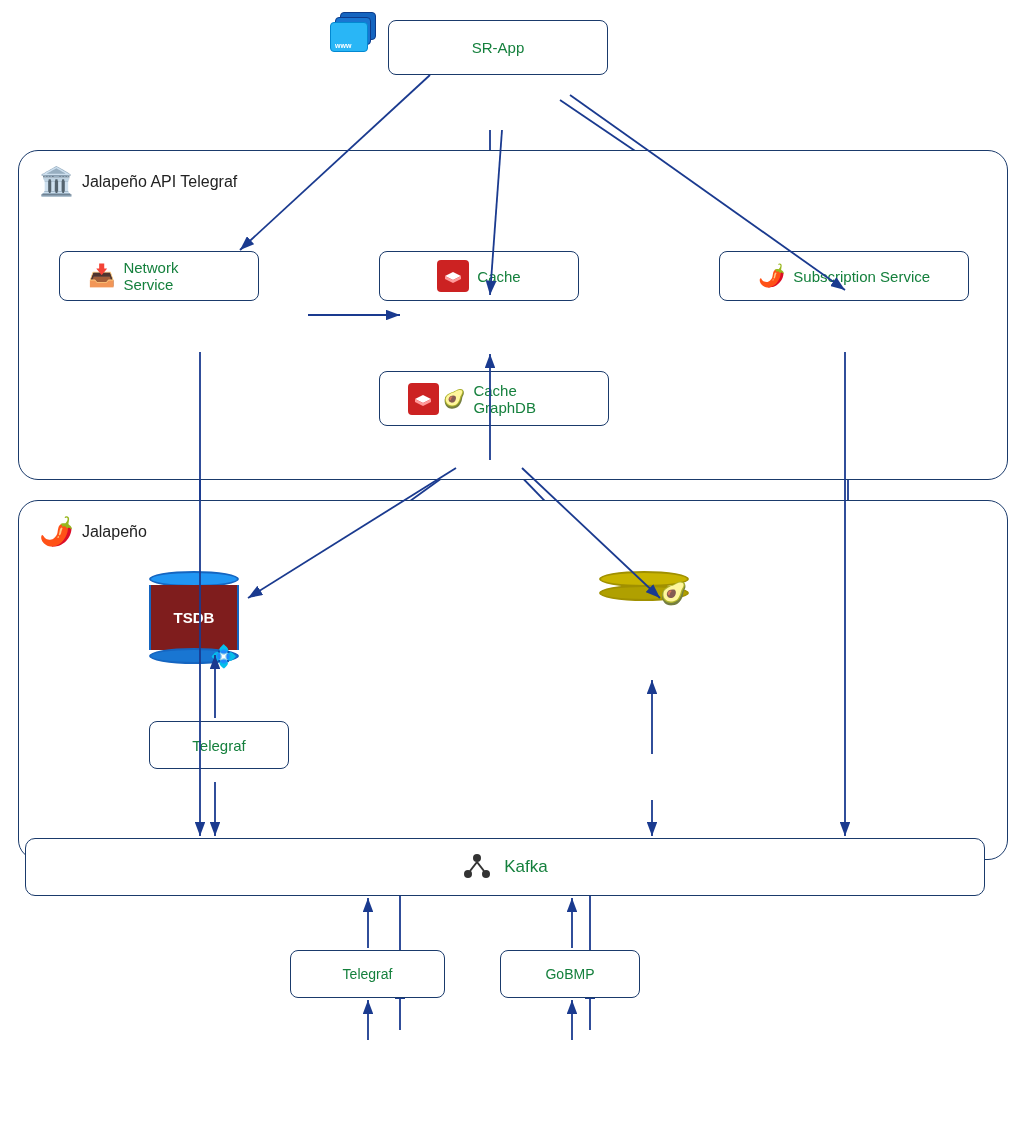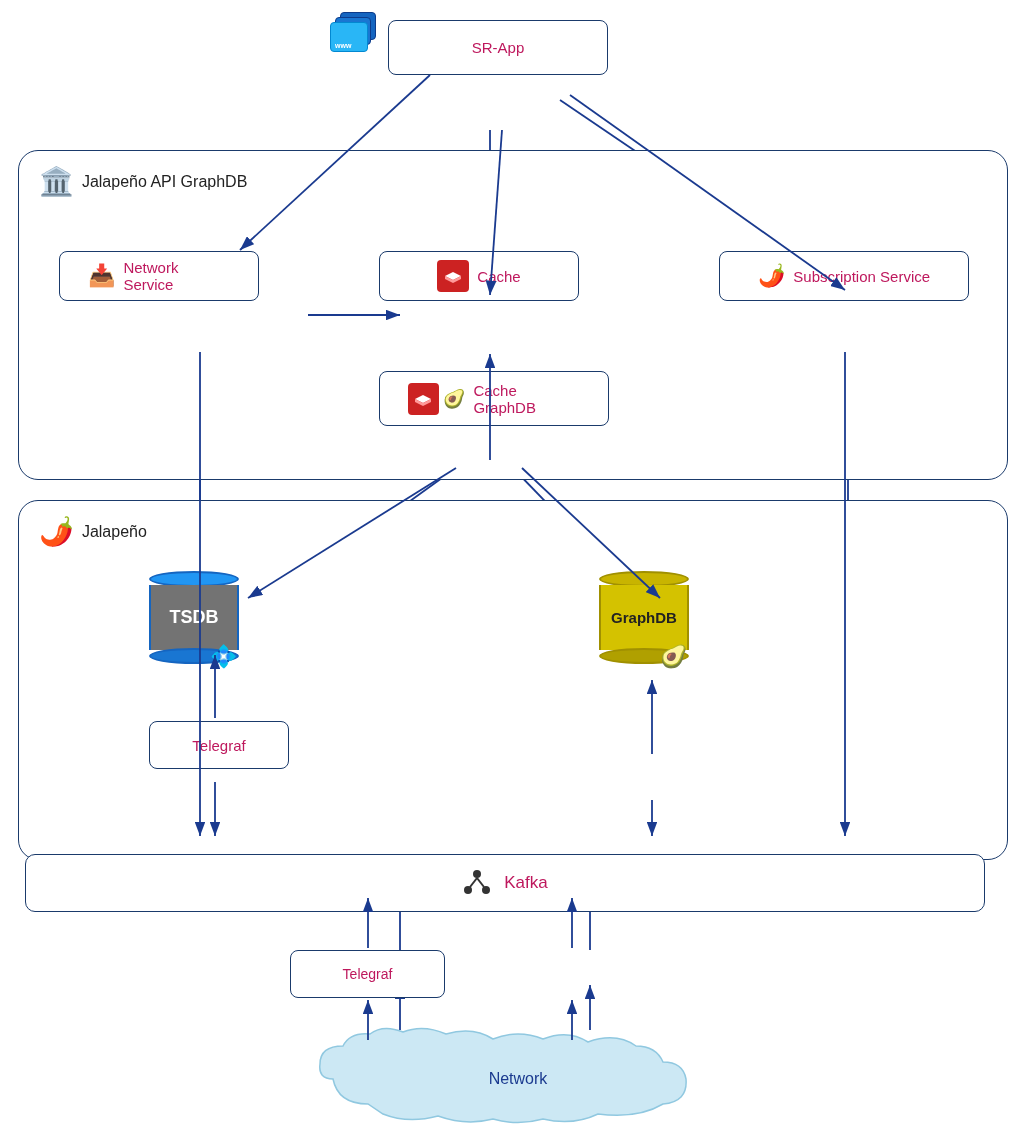--- a/index.html
+++ b/index.html
@@ -18,21 +18,21 @@
     }
     .box {
       position: absolute;
       border: 1.5px solid #1a3a6b;
       border-radius: 8px;
       background: #fff;
       display: flex;
       align-items: center;
       justify-content: center;
       font-size: 15px;
-      color: #be185d;
+      color: #15803d;
       font-weight: 500;
       gap: 8px;
       padding: 6px 28px;
     }
     .container-box {
       position: absolute;
       border: 1.5px solid #1a3a6b;
       border-radius: 20px;
       background: #fff;
     }
@@ -108,21 +108,21 @@
     </div>
   </div>
   <div class="box" style="top:20px; left:388px; width:220px; height:55px;">
     <span>SR-App</span>
   </div>
 
   <div class="container-box" style="top:150px; left:18px; width:990px; height:330px;">
 
     <div class="container-label" style="top:14px; left:20px;">
       <span style="font-size:28px;">🏛️</span>
-      <span>Jalapeño API GraphDB</span>
+      <span>Jalapeño API Telegraf</span>
     </div>
 
     <div class="box" style="position:absolute; top:100px; left:40px; width:200px; height:50px;">
       <span style="font-size:22px;">📥</span>
       <span>Network Service</span>
     </div>
 
     <div class="box" style="position:absolute; top:100px; left:360px; width:200px; height:50px;text-align:center;">
 
       <span style="display:inline-flex; align-items:center; justify-content:center; width:32px; height:32px; background:#cc2222; border-radius:4px; position:relative;">
@@ -153,66 +153,60 @@
 
   <div class="container-box" style="top:500px; left:18px; width:990px; height:360px;">
 
     <div class="container-label" style="top:14px; left:20px;">
       <span style="font-size:28px; color:#4CAF50;">🌶️</span>
       <span>Jalapeño</span>
     </div>
 
     <div style="position:absolute; top:70px; left:130px; display:flex; flex-direction:column; align-items:center;">
       <div style="width:90px; height:16px; background:#2196F3; border-radius:50%; border:2px solid #1565C0;"></div>
-      <div style="width:90px; height:65px; background:#737373; border-left:2px solid #1565C0; border-right:2px solid #1565C0; display:flex; align-items:center; justify-content:center; color:#fff; font-weight:bold; font-size:18px; margin-top:-2px;">
+      <div style="width:90px; height:65px; background:#7f1d1d; border-left:2px solid #1565C0; border-right:2px solid #1565C0; display:flex; align-items:center; justify-content:center; color:#fff; font-weight:bold; font-size:15px; margin-top:-2px;">
         <span>TSDB</span>
       </div>
       <div style="width:90px; height:16px; background:#1976D2; border-radius:50%; border:2px solid #1565C0; margin-top:-2px;"></div>
 
       <div style="margin-top:-20px; margin-left:60px; font-size:22px;">💠</div>
     </div>
 
     <div class="box" style="position:absolute; top:220px; left:130px; width:140px; height:48px;">
       <span>Telegraf</span>
     </div>
 
     <div style="position:absolute; top:70px; left:580px; display:flex; flex-direction:column; align-items:center;">
       <div style="width:90px; height:16px; background:#c8b400; border-radius:50%; border:2px solid #a09000;"></div>
-      <div style="width:90px; height:65px; background:#d4c200; border-left:2px solid #a09000; border-right:2px solid #a09000; display:flex; align-items:center; justify-content:center; color:#222; font-weight:bold; font-size:15px; margin-top:-2px;">
-        <span>GraphDB</span>
-      </div>
       <div style="width:90px; height:16px; background:#b0a000; border-radius:50%; border:2px solid #a09000; margin-top:-2px;"></div>
       <div style="margin-top:-20px; margin-left:60px; font-size:22px;">🥑</div>
     </div>
 
   </div>
 
-  <div class="box" style="top:838px; left:25px; width:960px; height:58px; border-radius:10px; font-size:17px; gap:12px;margin-top:16px;">
+  <div class="box" style="top:838px; left:25px; width:960px; height:58px; border-radius:10px; font-size:17px; gap:12px;">
 
     <svg width="30" height="30" viewBox="0 0 30 30">
       <circle cx="15" cy="6" r="4" fill="#333"></circle>
       <circle cx="6" cy="22" r="4" fill="#333"></circle>
       <circle cx="24" cy="22" r="4" fill="#333"></circle>
       <line x1="15" y1="10" x2="8" y2="19" stroke="#333" stroke-width="2"></line>
       <line x1="15" y1="10" x2="22" y2="19" stroke="#333" stroke-width="2"></line>
     </svg>
     <span>Kafka</span>
   </div>
 
   <div class="box" style="top:950px; left:290px; width:155px; height:48px; font-size:14px;">
     <span>Telegraf</span>
   </div>
 
-
-  <div style="position:absolute; bottom:12px; left:50%; transform:translateX(-50%); width:420px; height:105px;">
-    <svg width="420" height="105" viewBox="0 0 420 105">
-      <path d="M60,80 Q30,80 25,55 Q10,55 12,40 Q12,22 35,22 Q42,8 62,10 Q75,0 95,8 Q115,0 138,10 Q165,2 185,15 Q210,5 235,15 Q260,5 280,18 Q308,8 328,22 Q348,22 355,38 Q375,38 378,55 Q380,78 355,80 Q330,95 290,90 Q265,102 235,95 Q210,102 185,95 Q158,102 130,92 Q100,100 75,90 Z" fill="#cce8f4" stroke="#90c8e0" stroke-width="1.5"></path>
-      <text x="210" y="60" text-anchor="middle" font-size="16" fill="#1a3a8f" font-family="Arial" font-weight="500">Network</text>
-    </svg>
-  </div>
+  <div class="box" style="top:950px; left:500px; width:140px; height:48px; font-size:14px;">
+    <span>GoBMP</span>
+  </div>
+
 
   <svg style="position:absolute;top:0;left:0;width:1036px;height:1141px;pointer-events:none;">
     <defs>
       <marker id="ah2" markerWidth="8" markerHeight="6" refX="8" refY="3" orient="auto">
         <polygon points="0 0, 8 3, 0 6" fill="#1a3a8f"></polygon>
       </marker>
       <marker id="ah2r" markerWidth="8" markerHeight="6" refX="0" refY="3" orient="auto">
         <polygon points="8 0, 0 3, 8 6" fill="#1a3a8f"></polygon>
       </marker>
     </defs>

